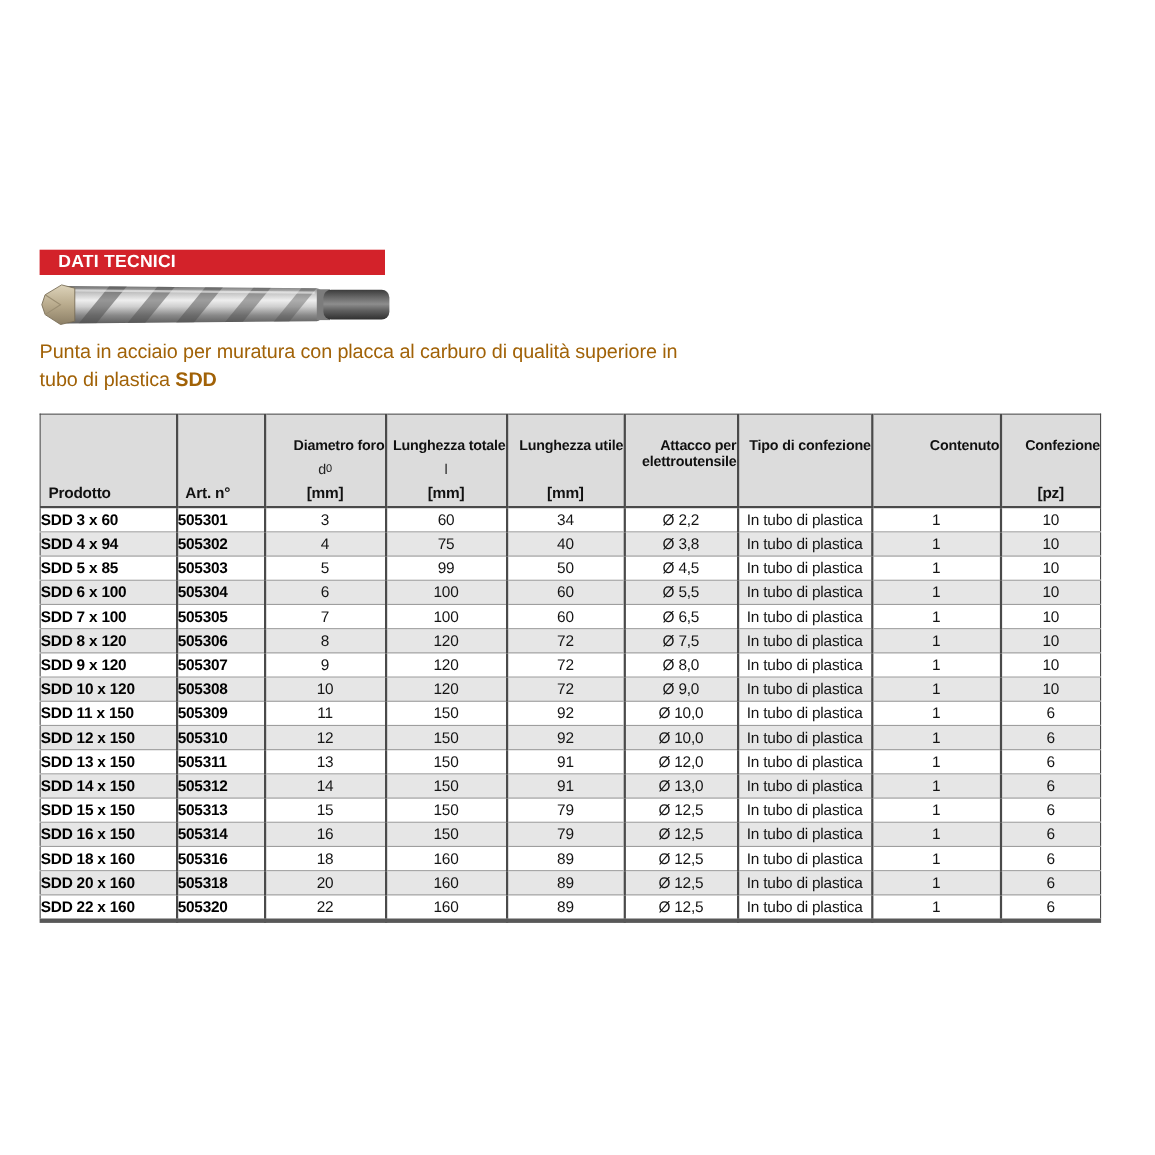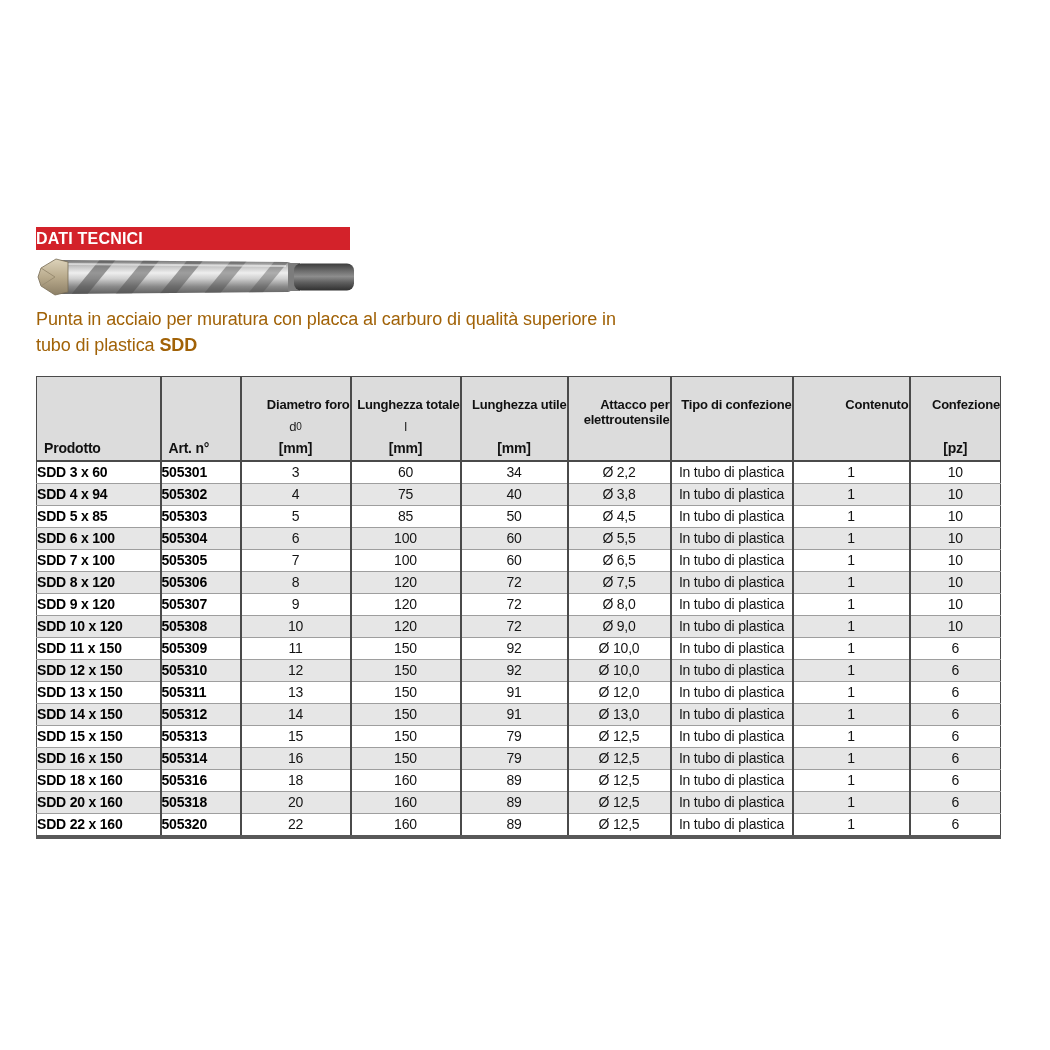--- a/index.html
+++ b/index.html
@@ -6,21 +6,21 @@
   .page {
     position:relative; width:1050px; height:1050px; background:#ffffff;
     font-family:"Liberation Sans", sans-serif; color:#1a1a1a; overflow:hidden;
   }
   .content { position:absolute; left:36px; top:227px; width:964px; }
 
   
   .banner {
     width:314px; height:23px; line-height:23px;
     color:#ffffff; font-size:16px; font-weight:bold; letter-spacing:0.2px;
-    padding-left:0; box-sizing:border-box;
+    padding-left:17px; box-sizing:border-box;
   }
 
   
   .drill-wrap { margin-top:4px; width:322px; height:46px; }
 
   
   .desc {
     margin-top:6px; width:585px; font-size:18px; line-height:26px; color:#a16207;
     letter-spacing:-0.1px;
   }
@@ -217,21 +217,21 @@
     <td>40</td>
     <td>Ø 3,8</td>
     <td>In tubo di plastica</td>
     <td>1</td>
     <td>10</td>
   </tr>
           <tr>
     <td class="c-name">SDD 5 x 85</td>
     <td class="c-art">505303</td>
     <td>5</td>
-    <td>85</td>
+    <td>99</td>
     <td>50</td>
     <td>Ø 4,5</td>
     <td>In tubo di plastica</td>
     <td>1</td>
     <td>10</td>
   </tr>
           <tr class="alt">
     <td class="c-name">SDD 6 x 100</td>
     <td class="c-art">505304</td>
     <td>6</td>

